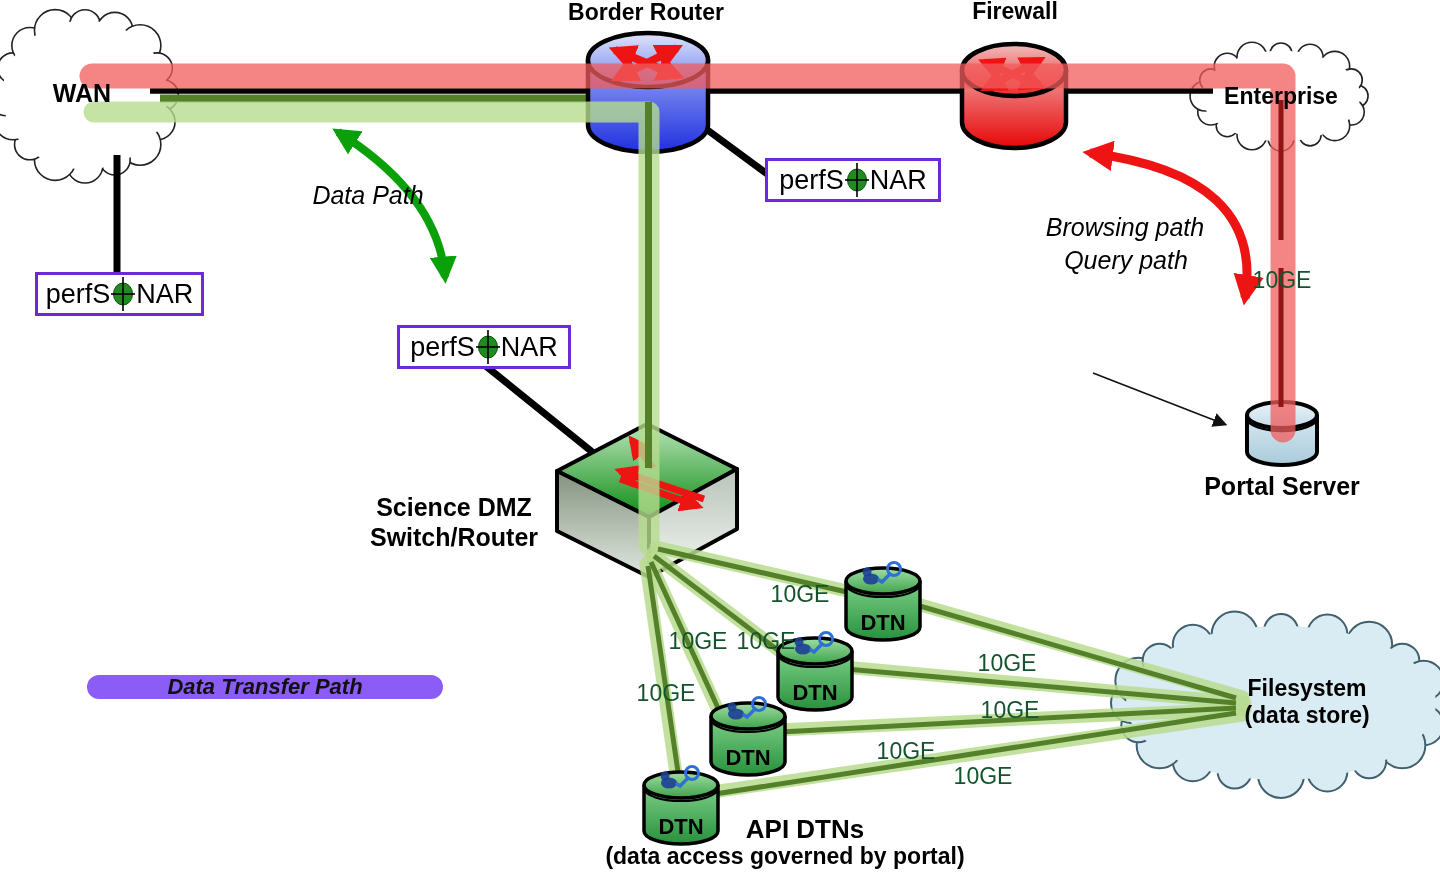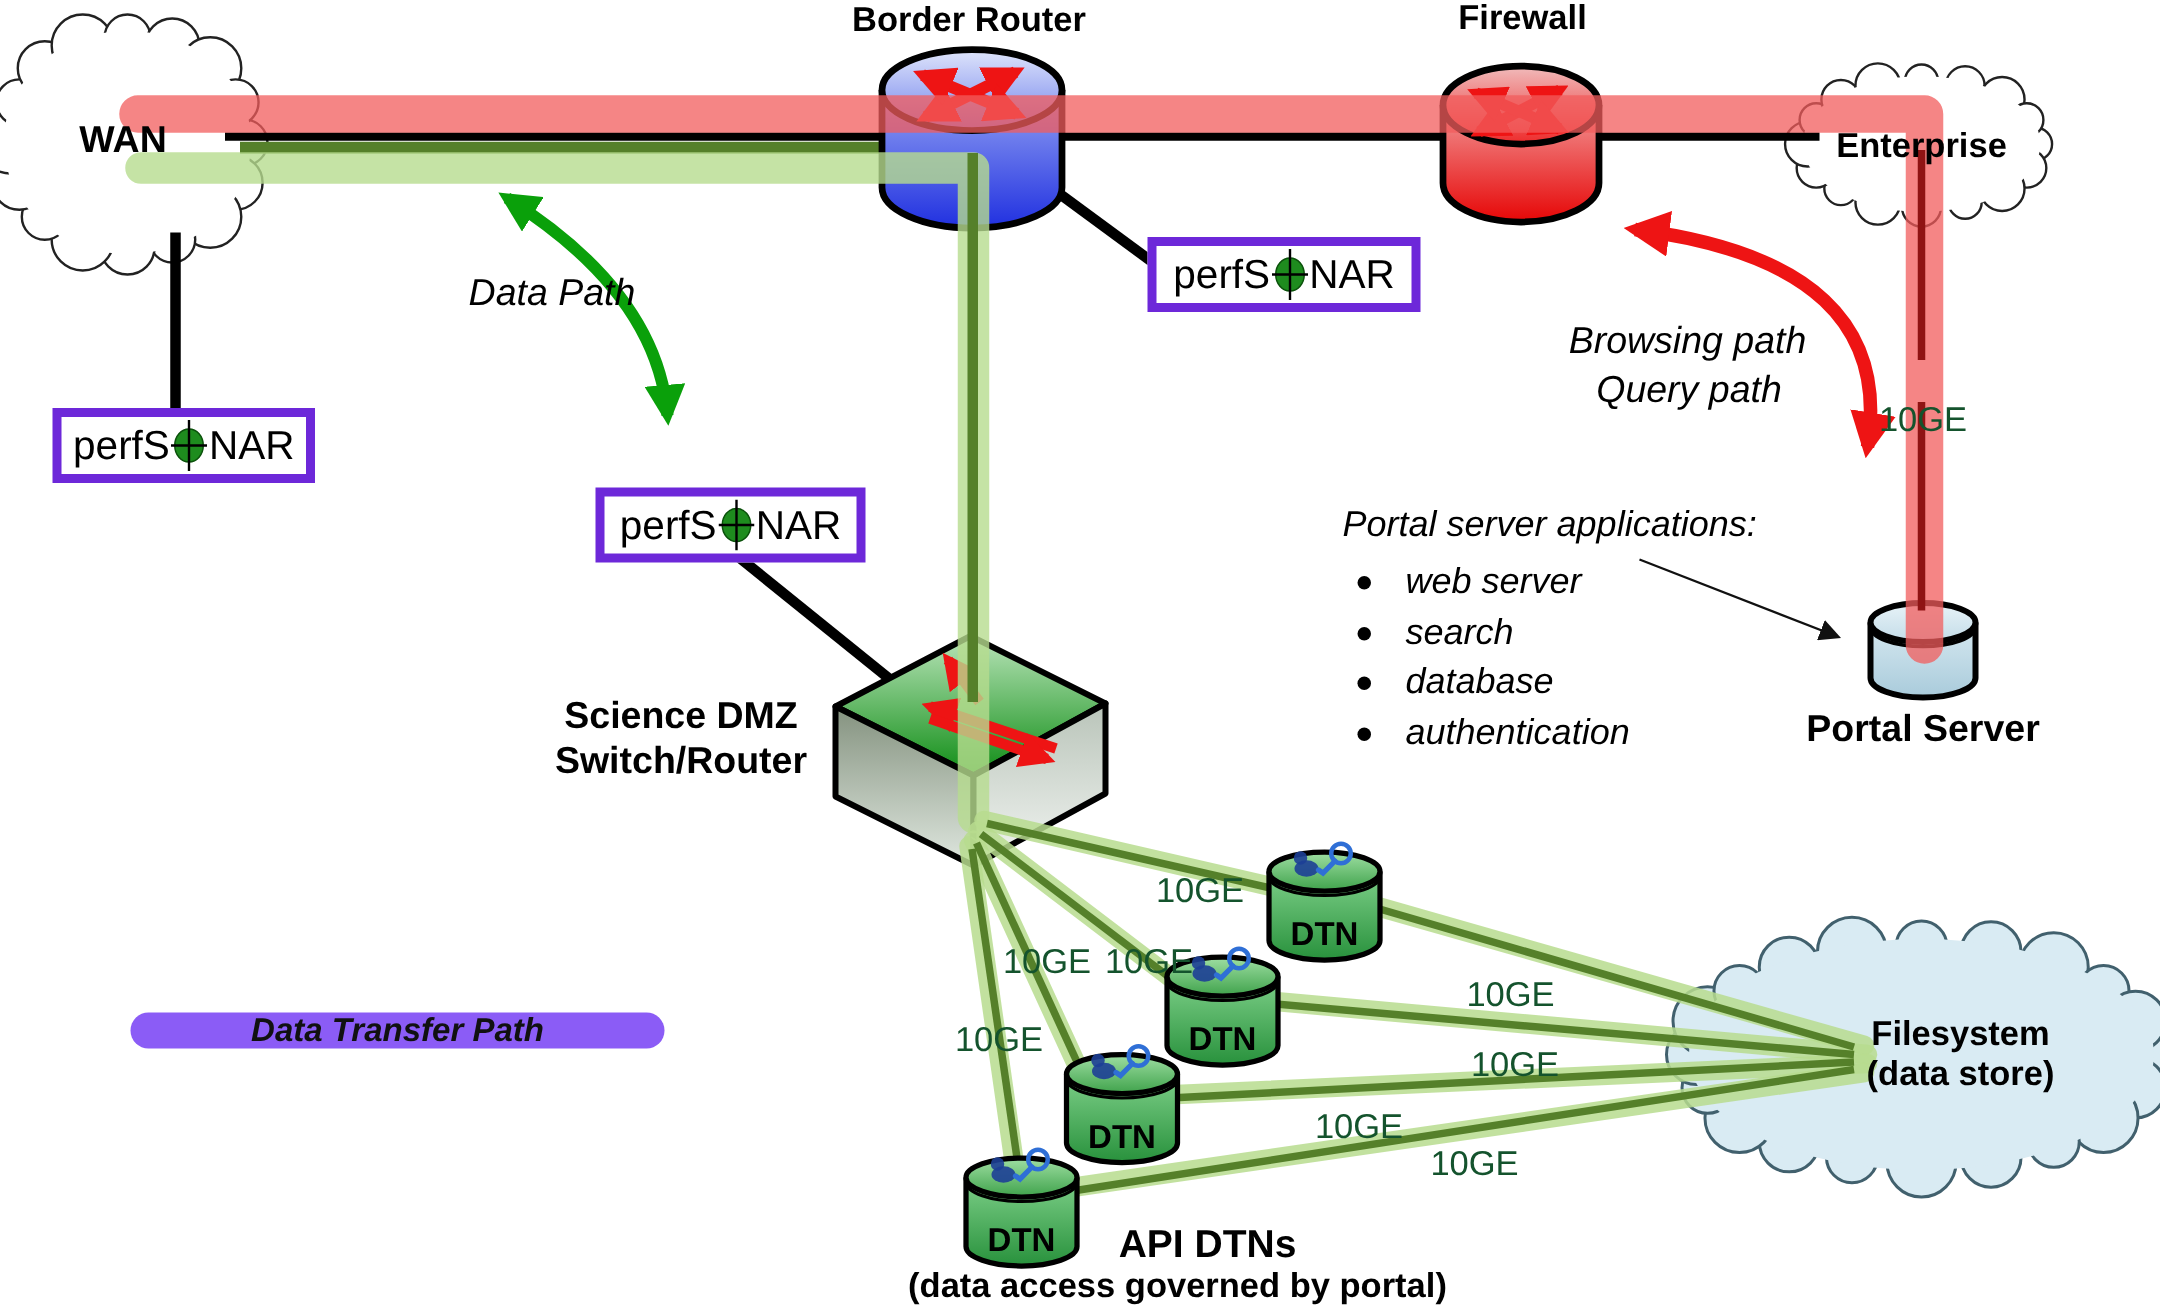--- a/index.html
+++ b/index.html
@@ -4,23 +4,23 @@
 <style>
   html,body{margin:0;padding:0;background:#fff;}
   #stage{position:relative;width:1440px;height:873px;background:#fff;overflow:hidden;
          font-family:"Liberation Sans",sans-serif;color:#000;}
   #art{position:absolute;left:0;top:0;}
   .lbl{position:absolute;transform:translate(-50%,-50%);white-space:nowrap;
        font-weight:bold;font-size:23px;line-height:1.1;}
   .it{font-weight:normal;font-style:italic;font-size:25px;}
   .ge{position:absolute;transform:translate(-50%,-50%);white-space:nowrap;
       font-size:23px;color:#14532d;font-weight:normal;margin-top:24px;}
-  .center2{text-align:center;}
+  .center2{text-align:center;margin-top:30px;}
   .ps{position:absolute;display:flex;align-items:center;justify-content:center;
-      background:#fff;border:6px solid #6d28d9;font-size:27px;color:#000;}
+      background:#fff;border:3px solid #6d28d9;font-size:27px;color:#000;}
   .ps svg{margin:0 1px;}
   .legend-band{position:absolute;width:356px;height:24px;border-radius:12px;
       display:flex;align-items:center;justify-content:center;
       font-weight:bold;font-style:italic;font-size:22px;color:#111;}
   #legend-green{left:87px;top:675px;background:#8b5cf6;}
   #legend-red{left:87px;top:725px;background:#f25f5f;}
   #portal-apps{position:absolute;left:895px;top:336px;width:320px;}
   #portal-apps .pa-title{font-style:italic;font-size:24px;}
   #portal-apps ul{list-style:none;margin:7px 0 0 0;padding:0;}
   #portal-apps li{position:relative;padding-left:42px;font-style:italic;
@@ -264,29 +264,20 @@
   <span class="ge" style="left:1282px;top:256px">10GE</span>
   <span class="ge" style="left:800px;top:570px">10GE</span>
   <span class="ge" style="left:698px;top:617px">10GE</span>
   <span class="ge" style="left:766px;top:617px">10GE</span>
   <span class="ge" style="left:666px;top:669px">10GE</span>
   <span class="ge" style="left:1007px;top:639px">10GE</span>
   <span class="ge" style="left:1010px;top:686px">10GE</span>
   <span class="ge" style="left:906px;top:727px">10GE</span>
   <span class="ge" style="left:983px;top:752px">10GE</span>
 
-  <div id="portal-apps">
-    <div class="pa-title">Portal server applications:</div>
-    <ul>
-      <li>web server</li>
-      <li>search</li>
-      <li>database</li>
-      <li>authentication</li>
-    </ul>
-  </div>
 
   <div class="ps" style="left:35px;top:272px;width:163px;height:38px">
     <span>perfS</span>
     <svg width="24" height="34" viewBox="0 0 24 34">
       <ellipse cx="12" cy="17" rx="9.5" ry="11" fill="#1e8c1e" stroke="#0b520b" stroke-width="1"></ellipse>
       <line x1="12" y1="0" x2="12" y2="34" stroke="#000" stroke-width="1.6"></line>
       <line x1="0" y1="17" x2="24" y2="17" stroke="#000" stroke-width="1.6"></line>
     </svg>
     <span>NAR</span>
   </div>

